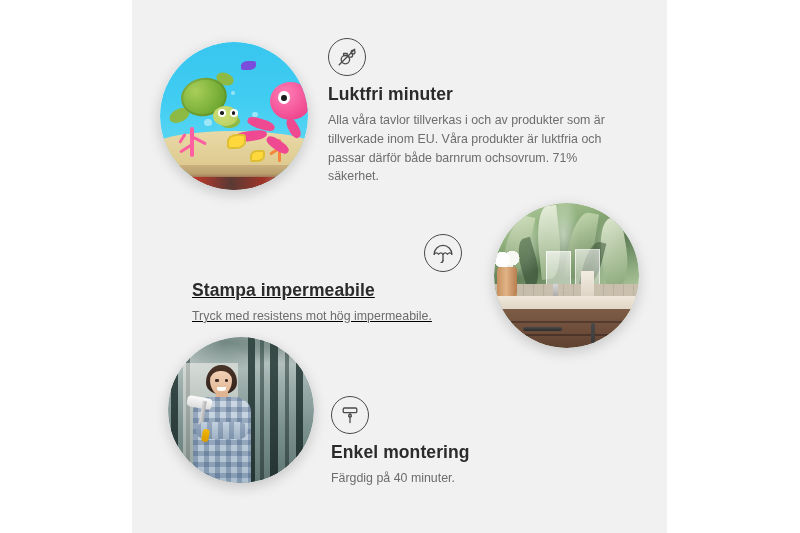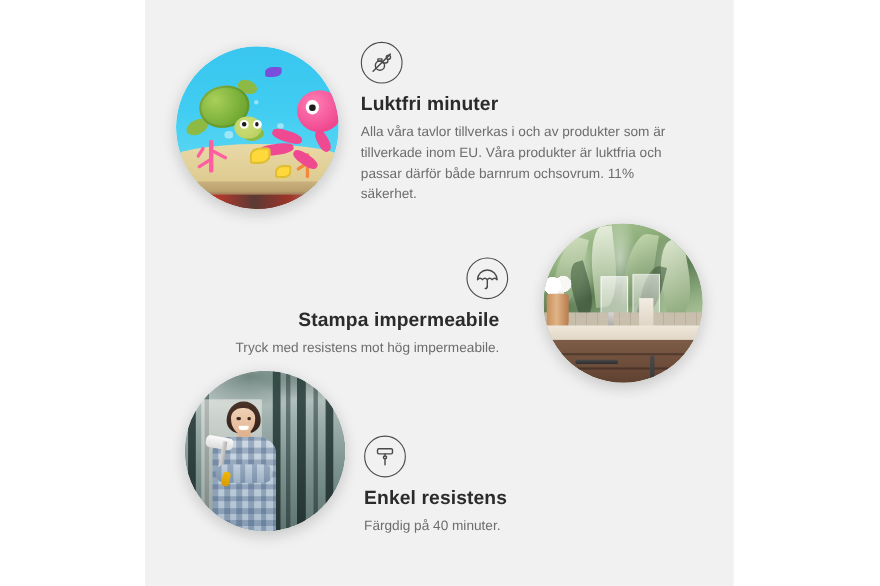--- a/index.html
+++ b/index.html
@@ -48,21 +48,21 @@
     margin: 0 0 5px 0;
     line-height: 1.25;
     white-space: nowrap;
   }
   .fbody {
     font-size: 12.4px;
     color: #6d6d6d;
     line-height: 1.52;
     margin: 0;
   }
-  .align-right { text-align: right; }
+  .align-right { text-align: left; text-decoration: underline; }
   .align-left  { text-align: left; }
 
   
   .icon-circle {
     width: 38px;
     height: 38px;
     border-radius: 50%;
     border: 1.4px solid #4a4a4a;
     box-sizing: border-box;
     display: flex;
@@ -365,21 +365,21 @@
         <svg width="24" height="24" viewBox="0 0 24 24" fill="none" stroke="#4a4a4a" stroke-width="1.3" stroke-linecap="round" stroke-linejoin="round">
           <circle cx="10.4" cy="14.6" r="4.2"></circle>
           <path d="M8.6 10.6 h3.6 v-2.1 h-3.6 z"></path>
           <path d="M13.2 12.2 h2.4 a2 2 0 0 0 2-2 v-1.1"></path>
           <circle cx="18.1" cy="7" r="1.9"></circle>
           <path d="M4.2 19.8 L19.8 4.2"></path>
         </svg>
       </div>
       <div class="feature-text align-left" style="left:0; top:46px; width:300px;">
         <p class="ftitle">Luktfri minuter</p>
-        <p class="fbody">Alla våra tavlor tillverkas i och av produkter som är tillverkade inom EU. Våra produkter är luktfria och passar därför både barnrum ochsovrum. 11% säkerhet.</p>
+        <p class="fbody">Alla våra tavlor tillverkas i och av produkter som är tillverkade inom EU. Våra produkter är luktfria och passar därför både barnrum ochsovrum. 71% säkerhet.</p>
       </div>
     </div>
 
     <div class="photo" style="left:362px; top:203px; width:145px; height:145px;">
       <div class="inner">
         <div class="bath-wall"></div>
         <div class="leaf" style="left:8%;  top:8%;  width:16%; height:44%; background:linear-gradient(160deg,#d6e3c2,#7e9c6d); transform:rotate(12deg); opacity:.85;"></div>
         <div class="leaf" style="left:30%; top:2%;  width:15%; height:50%; background:linear-gradient(170deg,#eef3e4,#9ab487); transform:rotate(-6deg); opacity:.9;"></div>
         <div class="leaf" style="left:52%; top:6%;  width:17%; height:46%; background:linear-gradient(150deg,#cfe0b8,#6d8b5f); transform:rotate(9deg); opacity:.85;"></div>
         <div class="leaf" style="left:74%; top:10%; width:18%; height:48%; background:linear-gradient(175deg,#e6eed7,#8aa778); transform:rotate(-10deg); opacity:.88;"></div>
@@ -448,19 +448,19 @@
     <div class="feature" style="left:199px; top:396px; width:280px;">
       <div class="icon-circle" style="left:0; top:0;">
         <svg width="24" height="24" viewBox="0 0 24 24" fill="none" stroke="#4a4a4a" stroke-width="1.3" stroke-linecap="round" stroke-linejoin="round">
           <rect x="5.2" y="5.0" width="13.6" height="4.6" rx="1.2"></rect>
           <path d="M12 9.6 v2.1"></path>
           <rect x="10.7" y="11.7" width="2.6" height="2.2" rx="0.6"></rect>
           <path d="M12 13.9 V19.6"></path>
         </svg>
       </div>
       <div class="feature-text align-left" style="left:0; top:46px; width:280px;">
-        <p class="ftitle">Enkel resistens</p>
+        <p class="ftitle">Enkel montering</p>
         <p class="fbody">Färgdig på 40 minuter.</p>
       </div>
     </div>
 
   </div>
 </div>
 
 </body></html>

